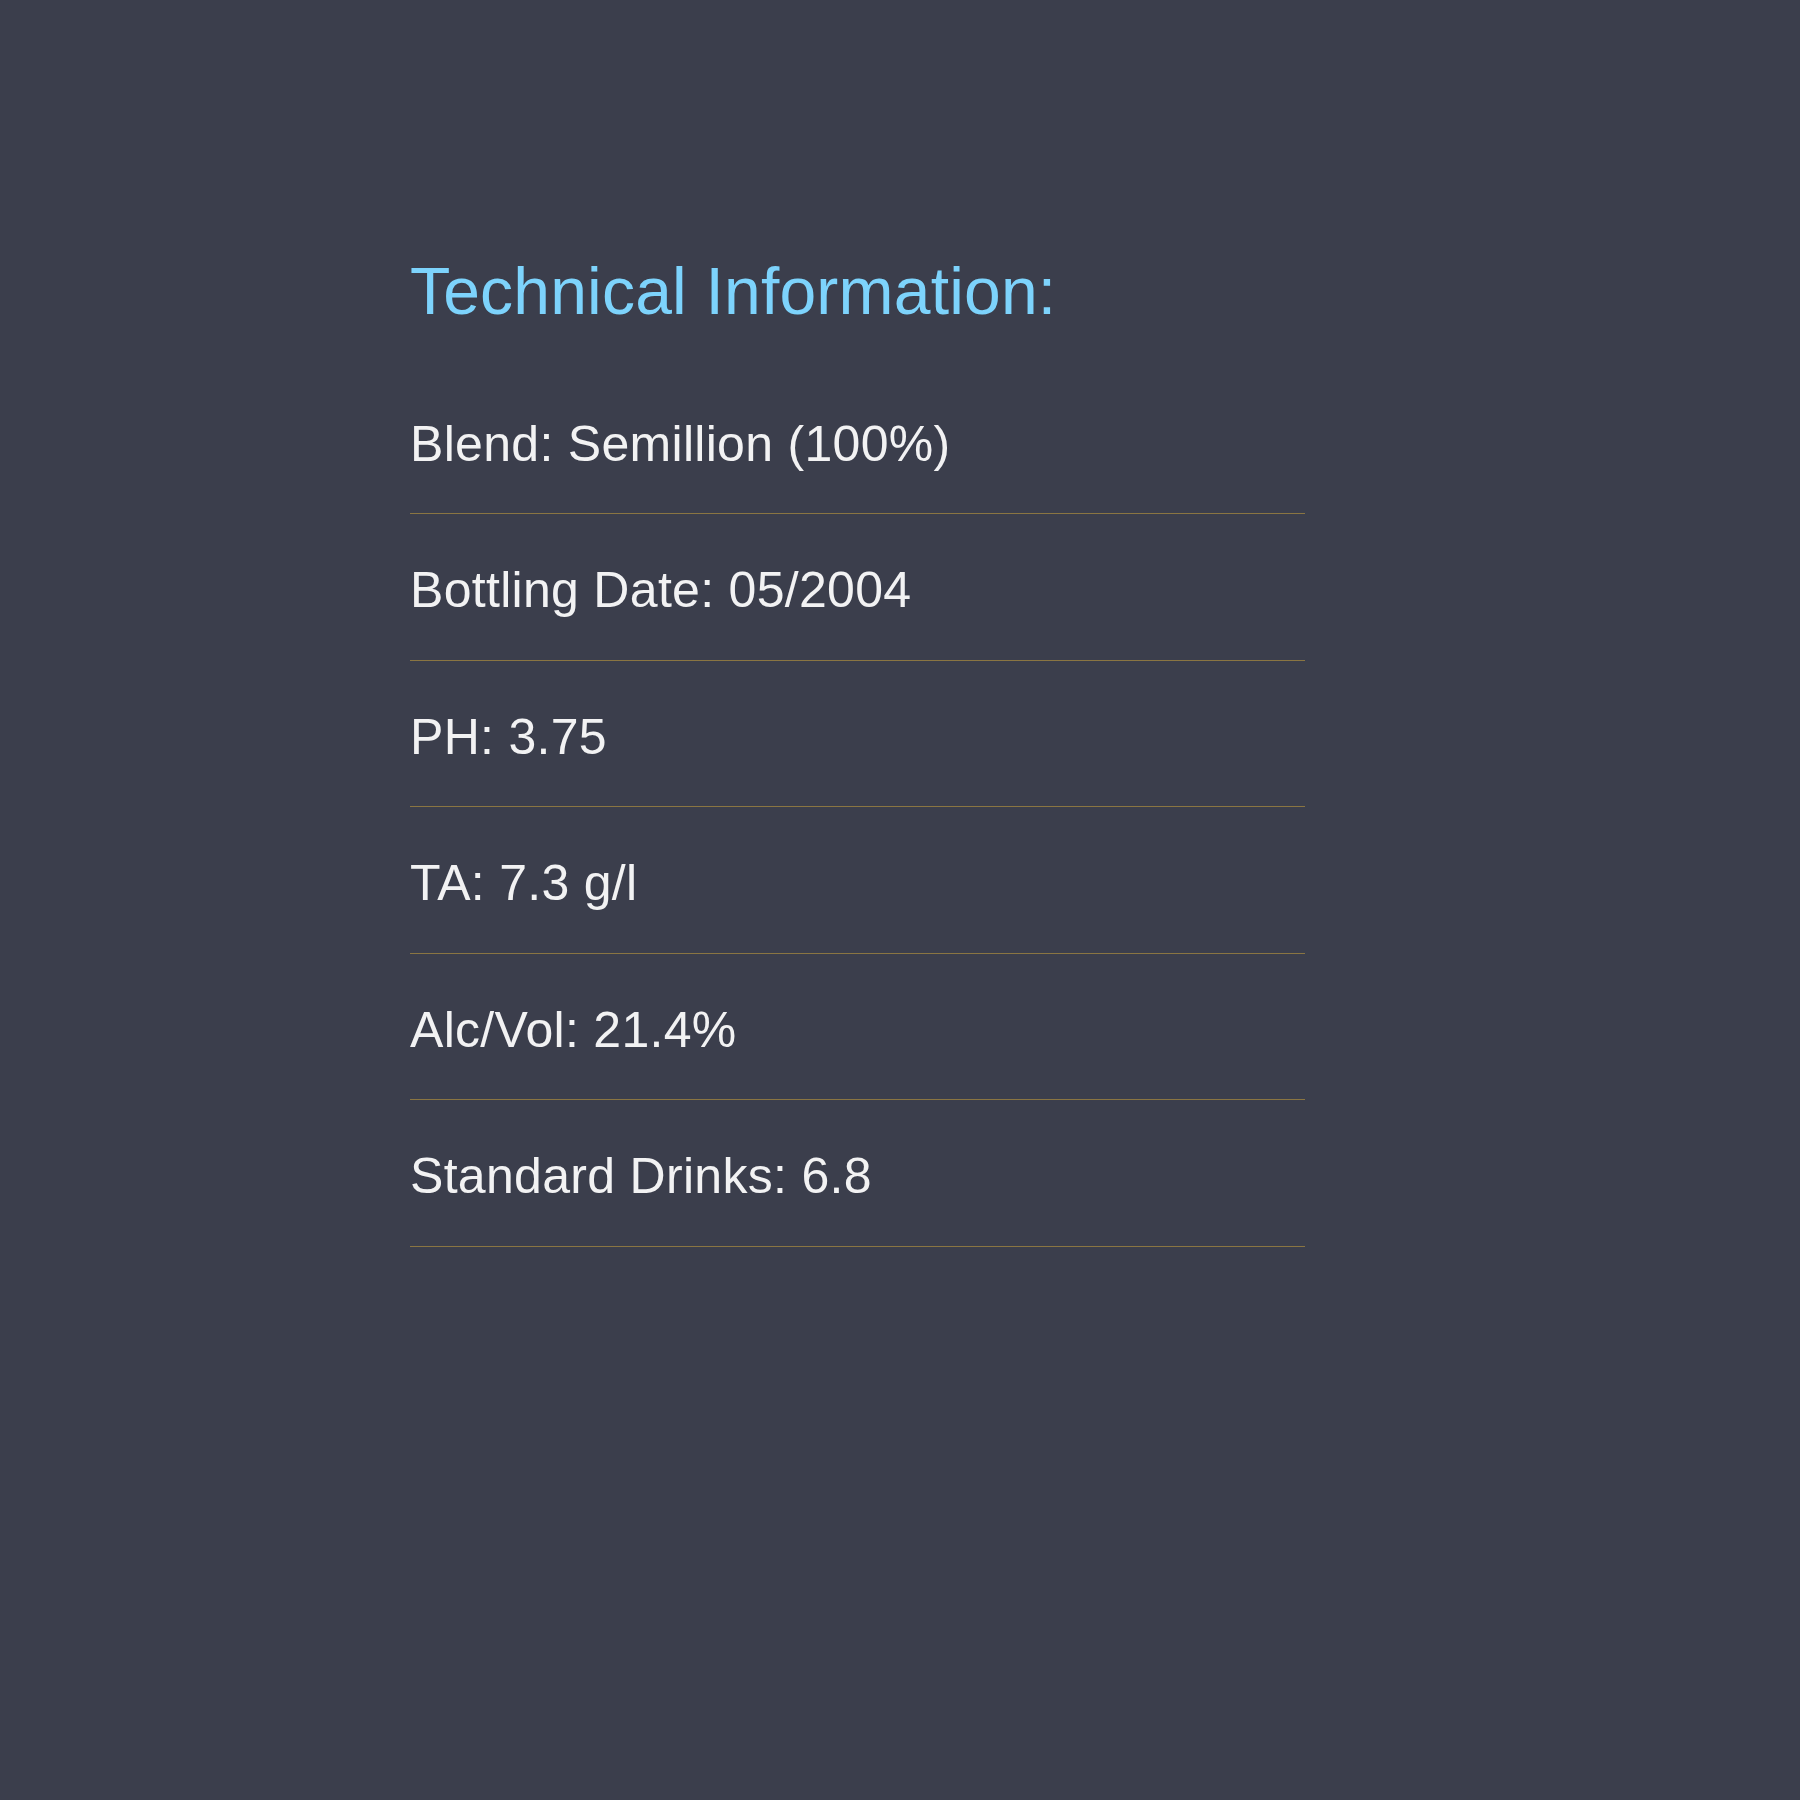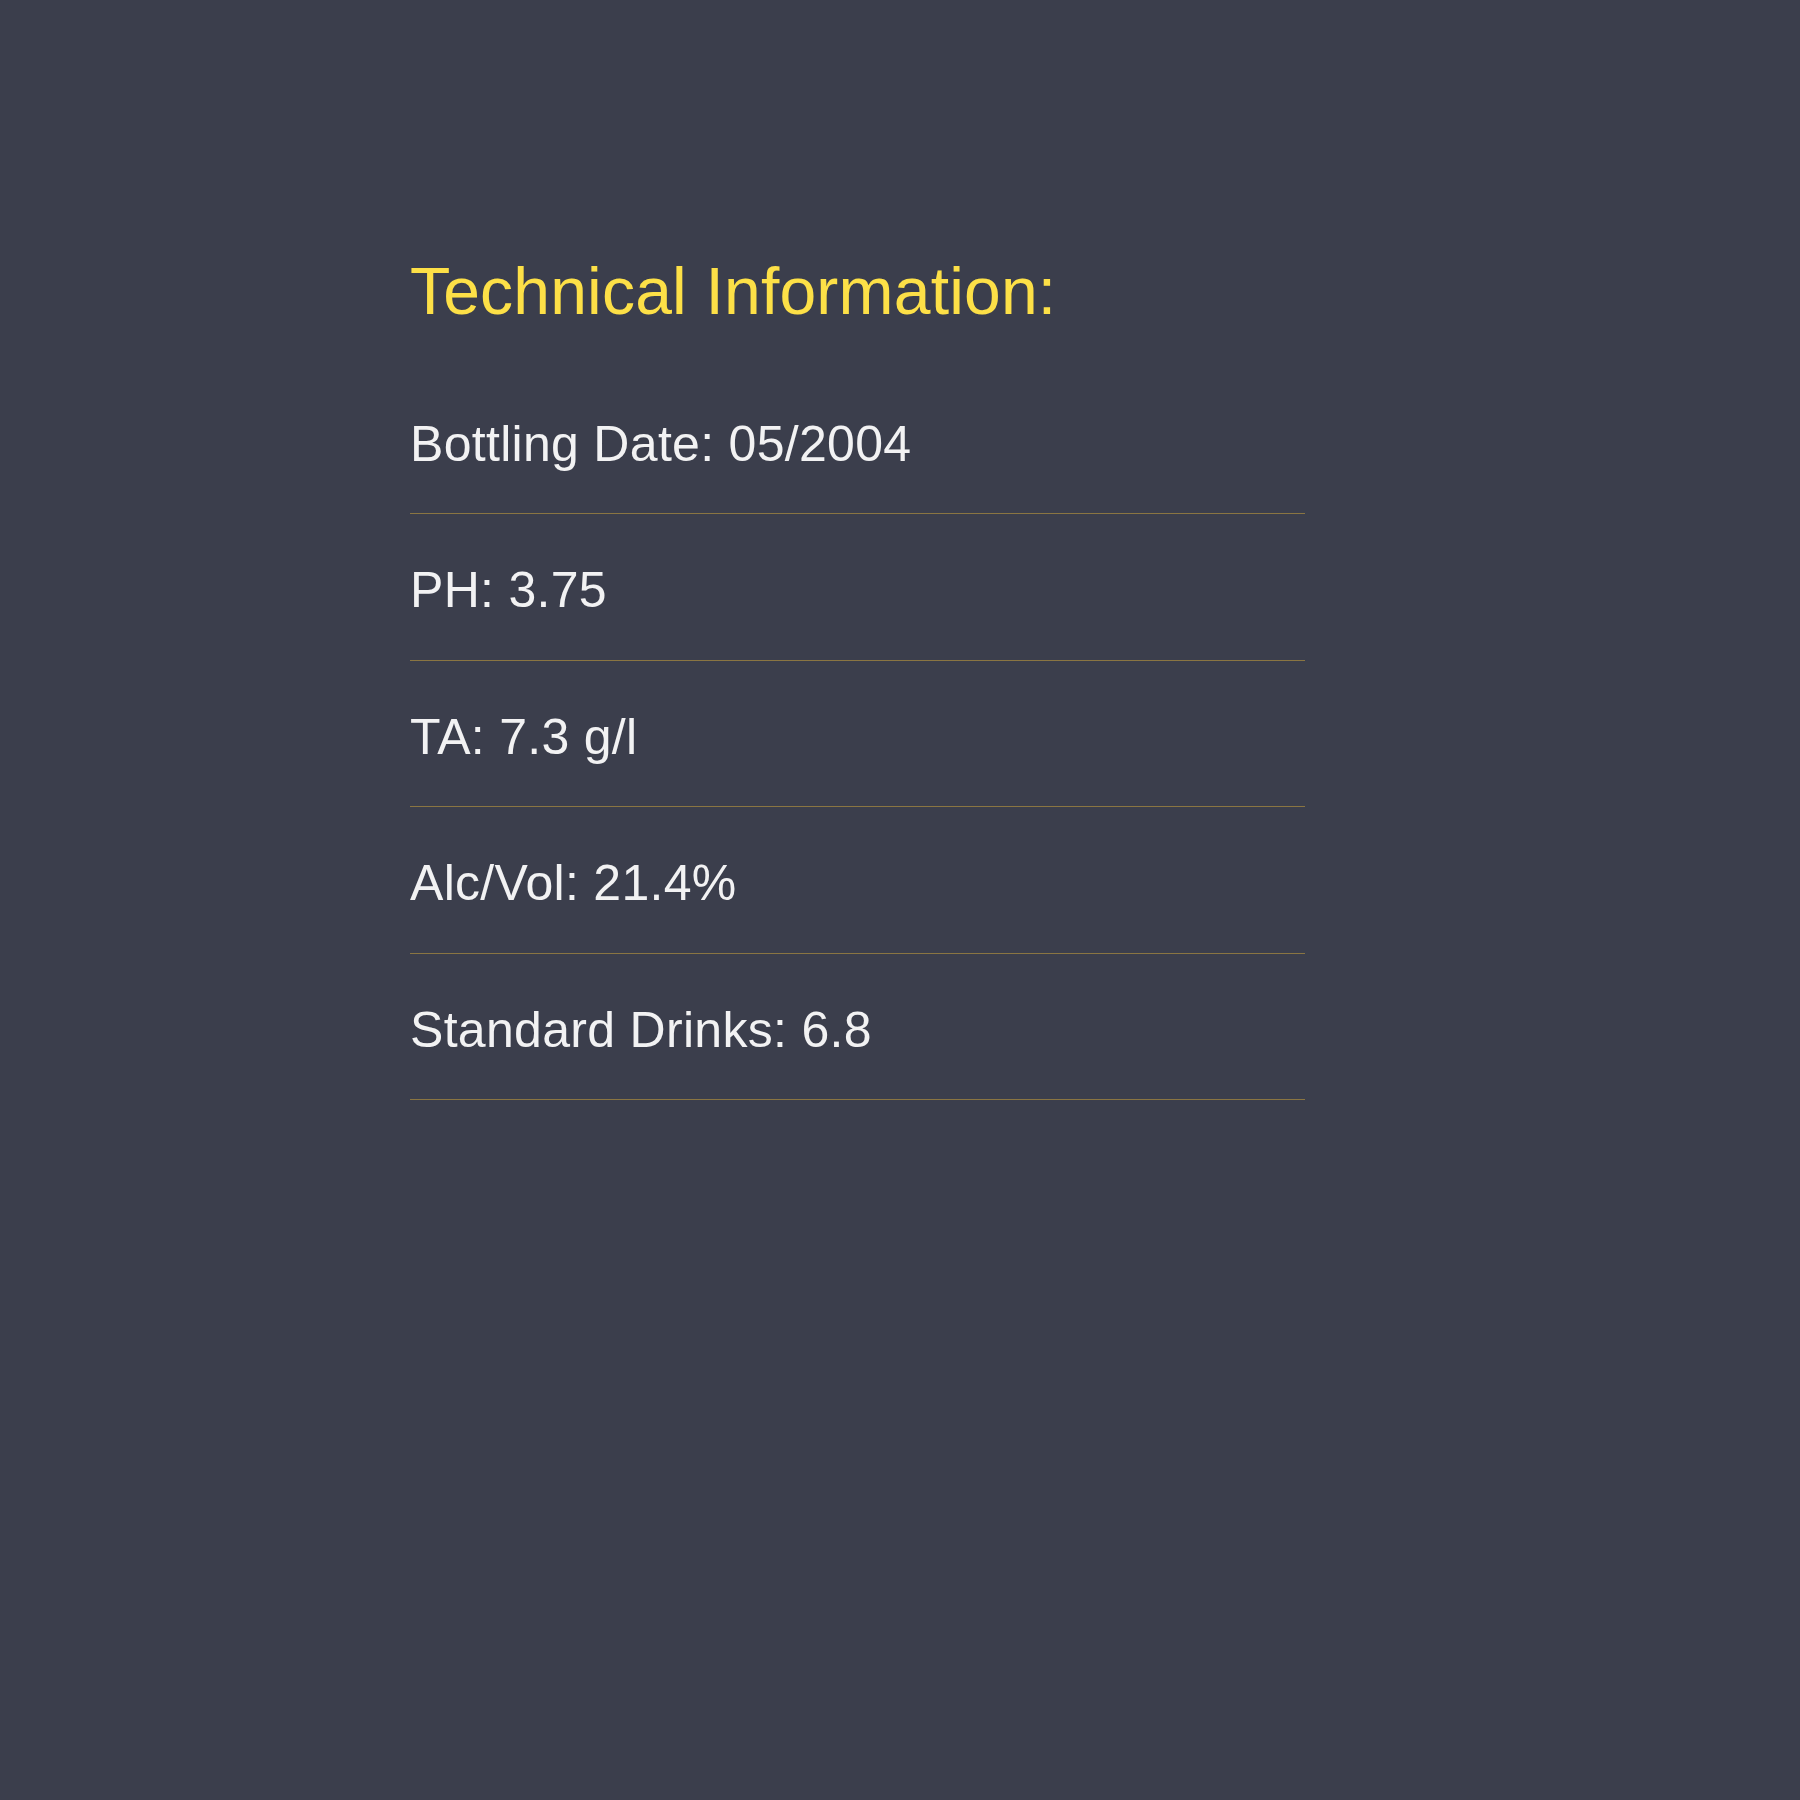--- a/index.html
+++ b/index.html
@@ -14,21 +14,21 @@
     -webkit-font-smoothing: antialiased;
     overflow: hidden;
   }
   .panel {
     position: absolute;
     left: 410px;
     top: 255px;
     width: 900px;
   }
   .panel-title {
-    color: #fde047;
+    color: #7dd3fc;
     font-size: 66px;
     font-weight: 400;
     letter-spacing: 0.2px;
     line-height: 1.1;
     margin: 0 0 88px 0;
   }
   .spec-list {
     list-style: none;
     margin: 0;
     padding: 0;
@@ -54,20 +54,23 @@
     display: block;
   }
 </style>
 </head>
 <body>
 
 <div class="panel">
   <h1 class="panel-title">Technical Information:</h1>
   <ul class="spec-list">
     <li class="spec-item">
+      <span class="spec-text">Blend: Semillion (100%)</span>
+    </li>
+    <li class="spec-item">
       <span class="spec-text">Bottling Date: 05/2004</span>
     </li>
     <li class="spec-item">
       <span class="spec-text">PH: 3.75</span>
     </li>
     <li class="spec-item">
       <span class="spec-text">TA: 7.3 g/l</span>
     </li>
     <li class="spec-item">
       <span class="spec-text">Alc/Vol: 21.4%</span>

